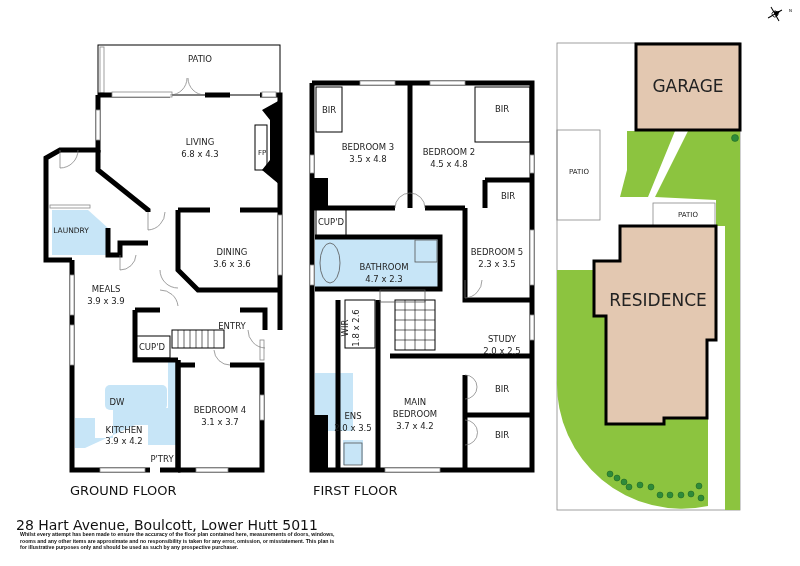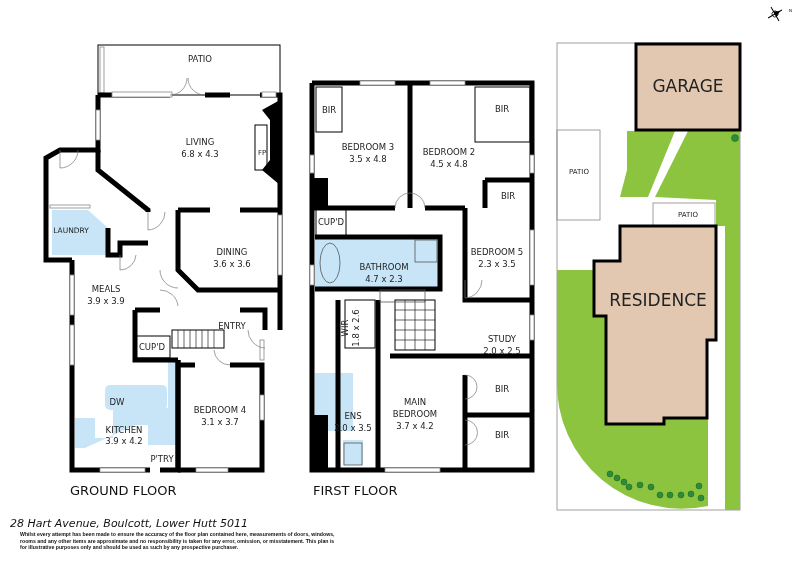--- a/index.html
+++ b/index.html
@@ -1,21 +1,21 @@
 <!DOCTYPE html>
 <html><head>
 <meta charset="utf-8">
 <style>
   html,body{margin:0;padding:0;background:#fff;}
   body{width:800px;height:566px;position:relative;overflow:hidden;font-family:"Liberation Sans",sans-serif;}
   svg{position:absolute;left:0;top:0;}
   .lbl{font-family:"DejaVu Sans",sans-serif;font-size:8.5px;fill:#222;text-anchor:middle;}
   .big{font-family:"DejaVu Sans",sans-serif;font-size:17px;fill:#222;text-anchor:middle;}
   .floor{font-family:"DejaVu Sans",sans-serif;font-size:13px;fill:#111;}
-  .addr{position:absolute;left:10px;top:517px;font-size:11px;color:#111;font-family:"DejaVu Sans",sans-serif;font-style:italic;}
+  .addr{position:absolute;left:16px;top:517px;font-size:14px;color:#111;font-family:"DejaVu Sans",sans-serif;}
   .disc{position:absolute;left:20px;top:531px;font-size:5.2px;line-height:6.5px;color:#111;width:320px;font-family:"Liberation Sans",sans-serif;font-weight:bold;}
   .wall{fill:none;stroke:#000;stroke-width:5;}
   .thin{fill:none;stroke:#000;stroke-width:1;}
   .win{fill:#fff;stroke:#888;stroke-width:0.8;}
   .door{fill:none;stroke:#777;stroke-width:0.7;}
   .wet{fill:#c7e5f7;}
 </style>
 </head>
 <body>
 

